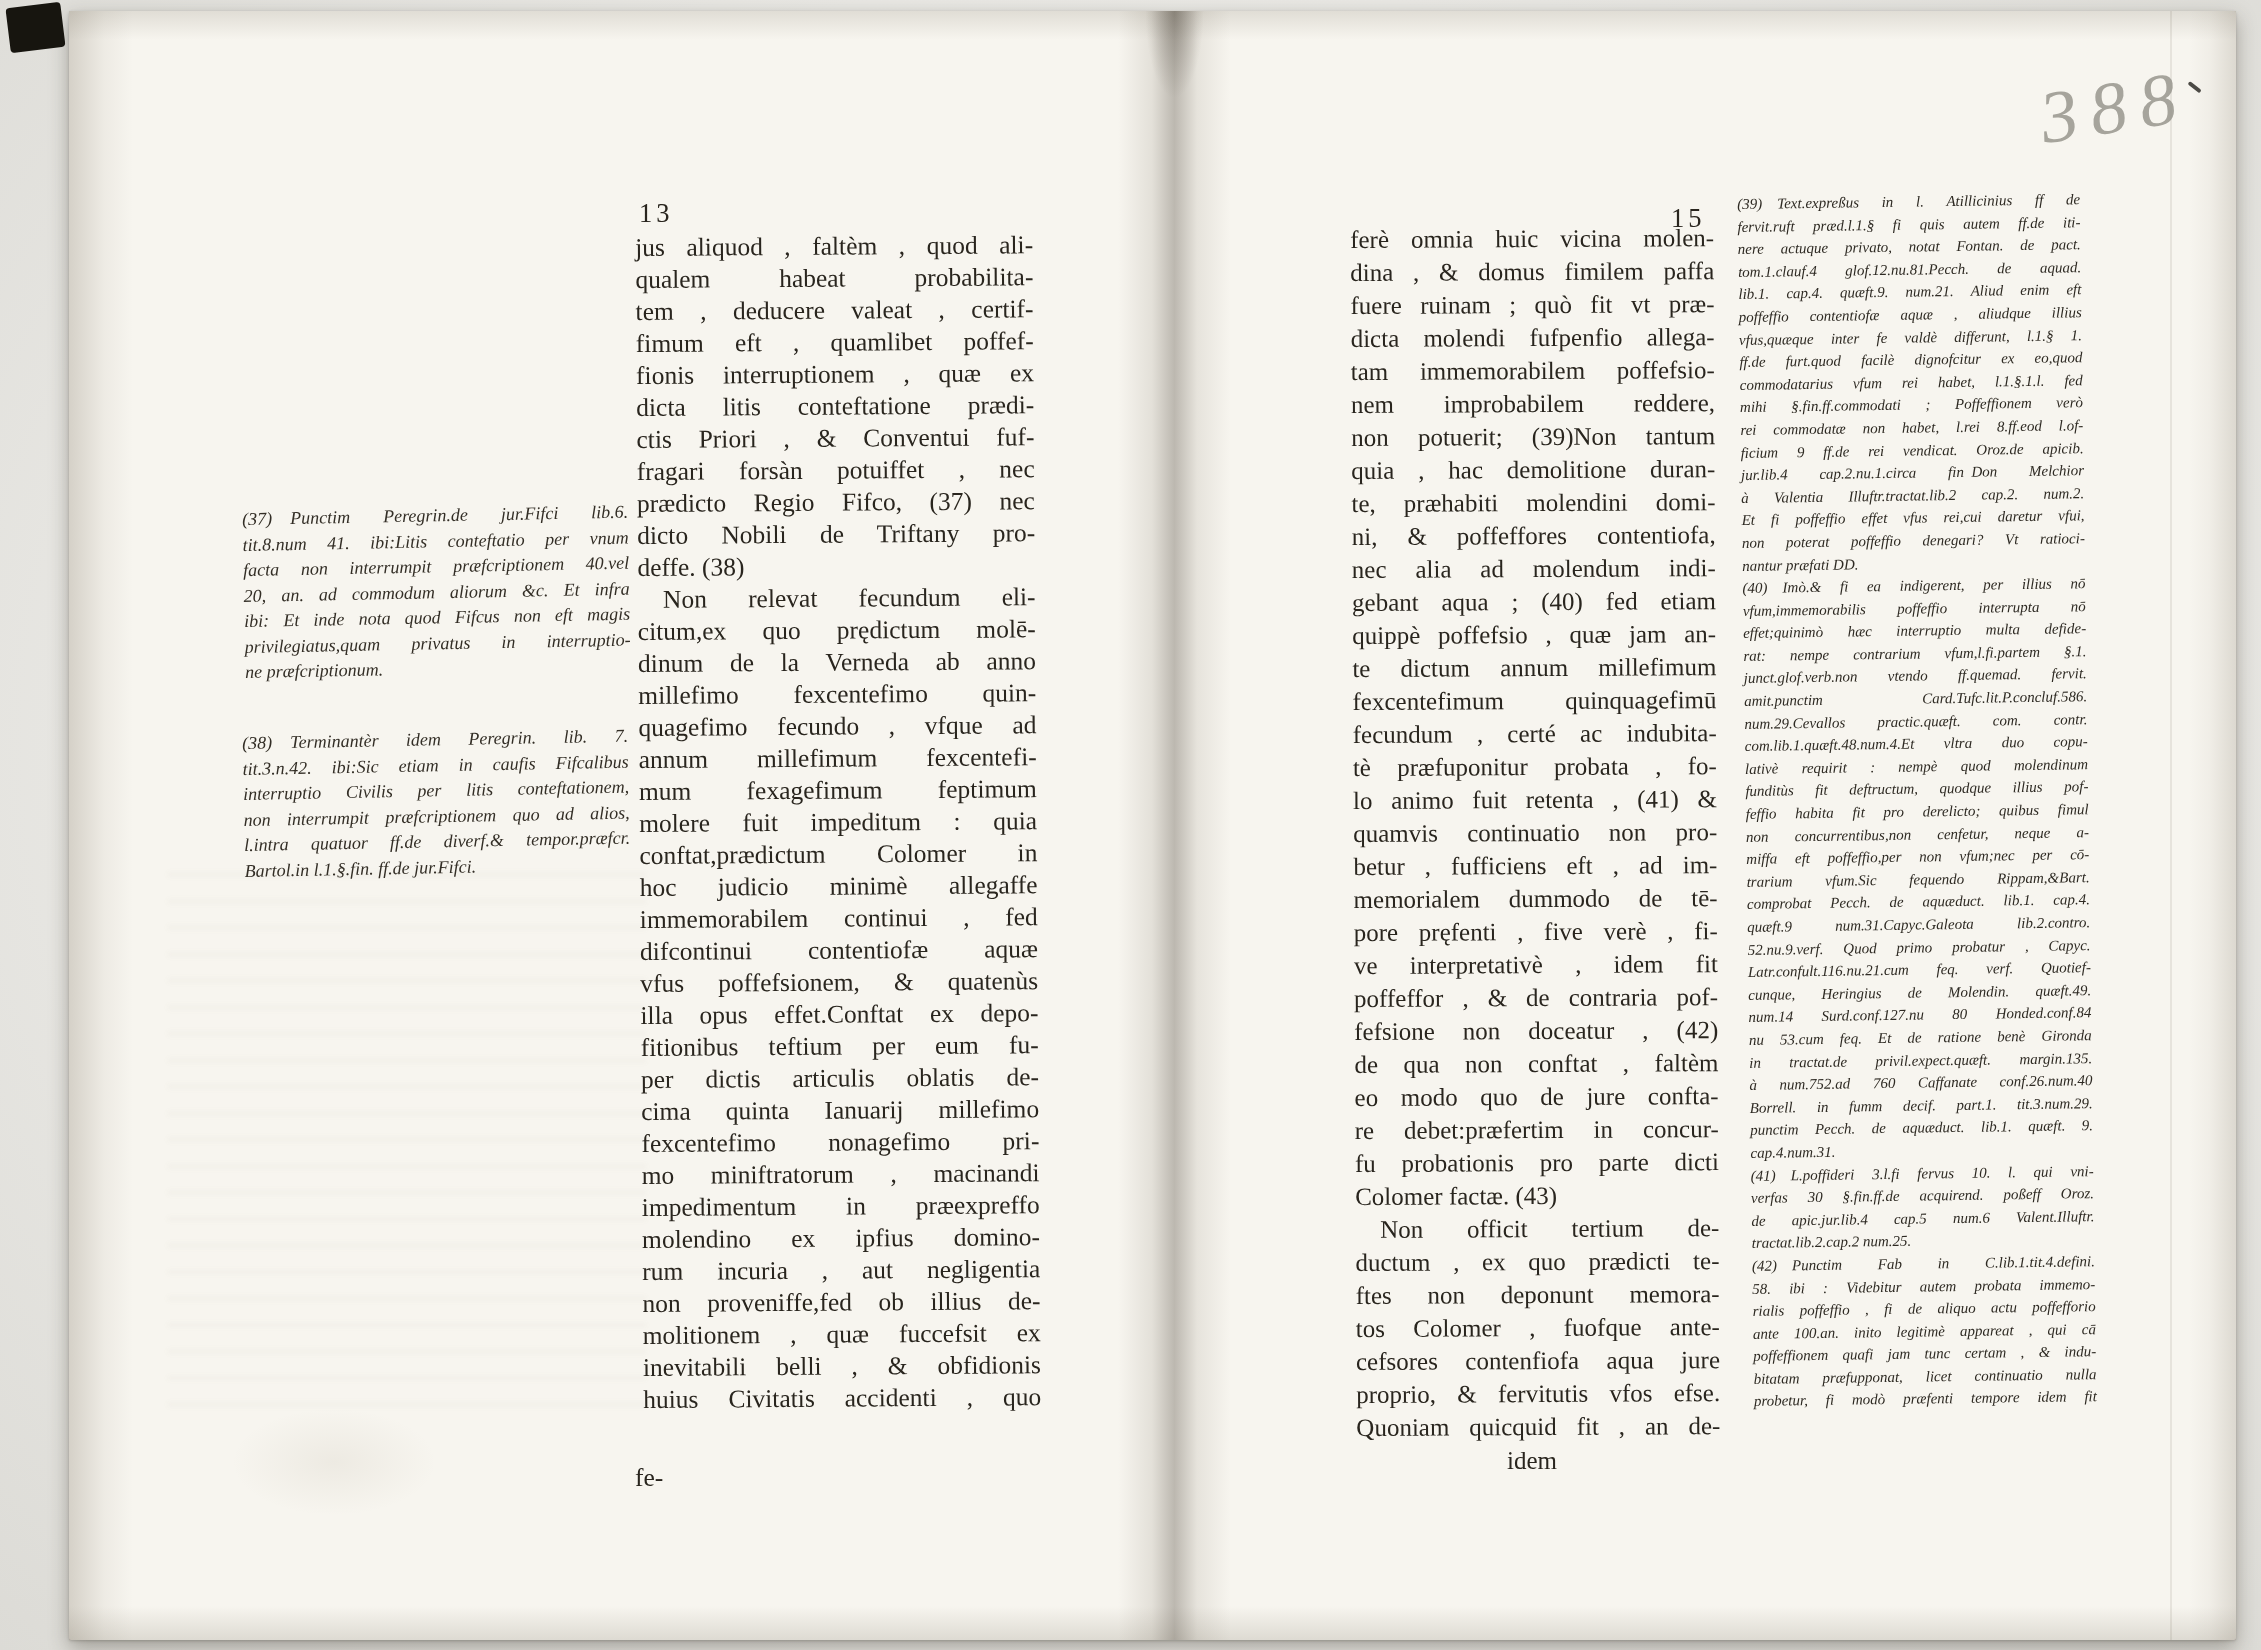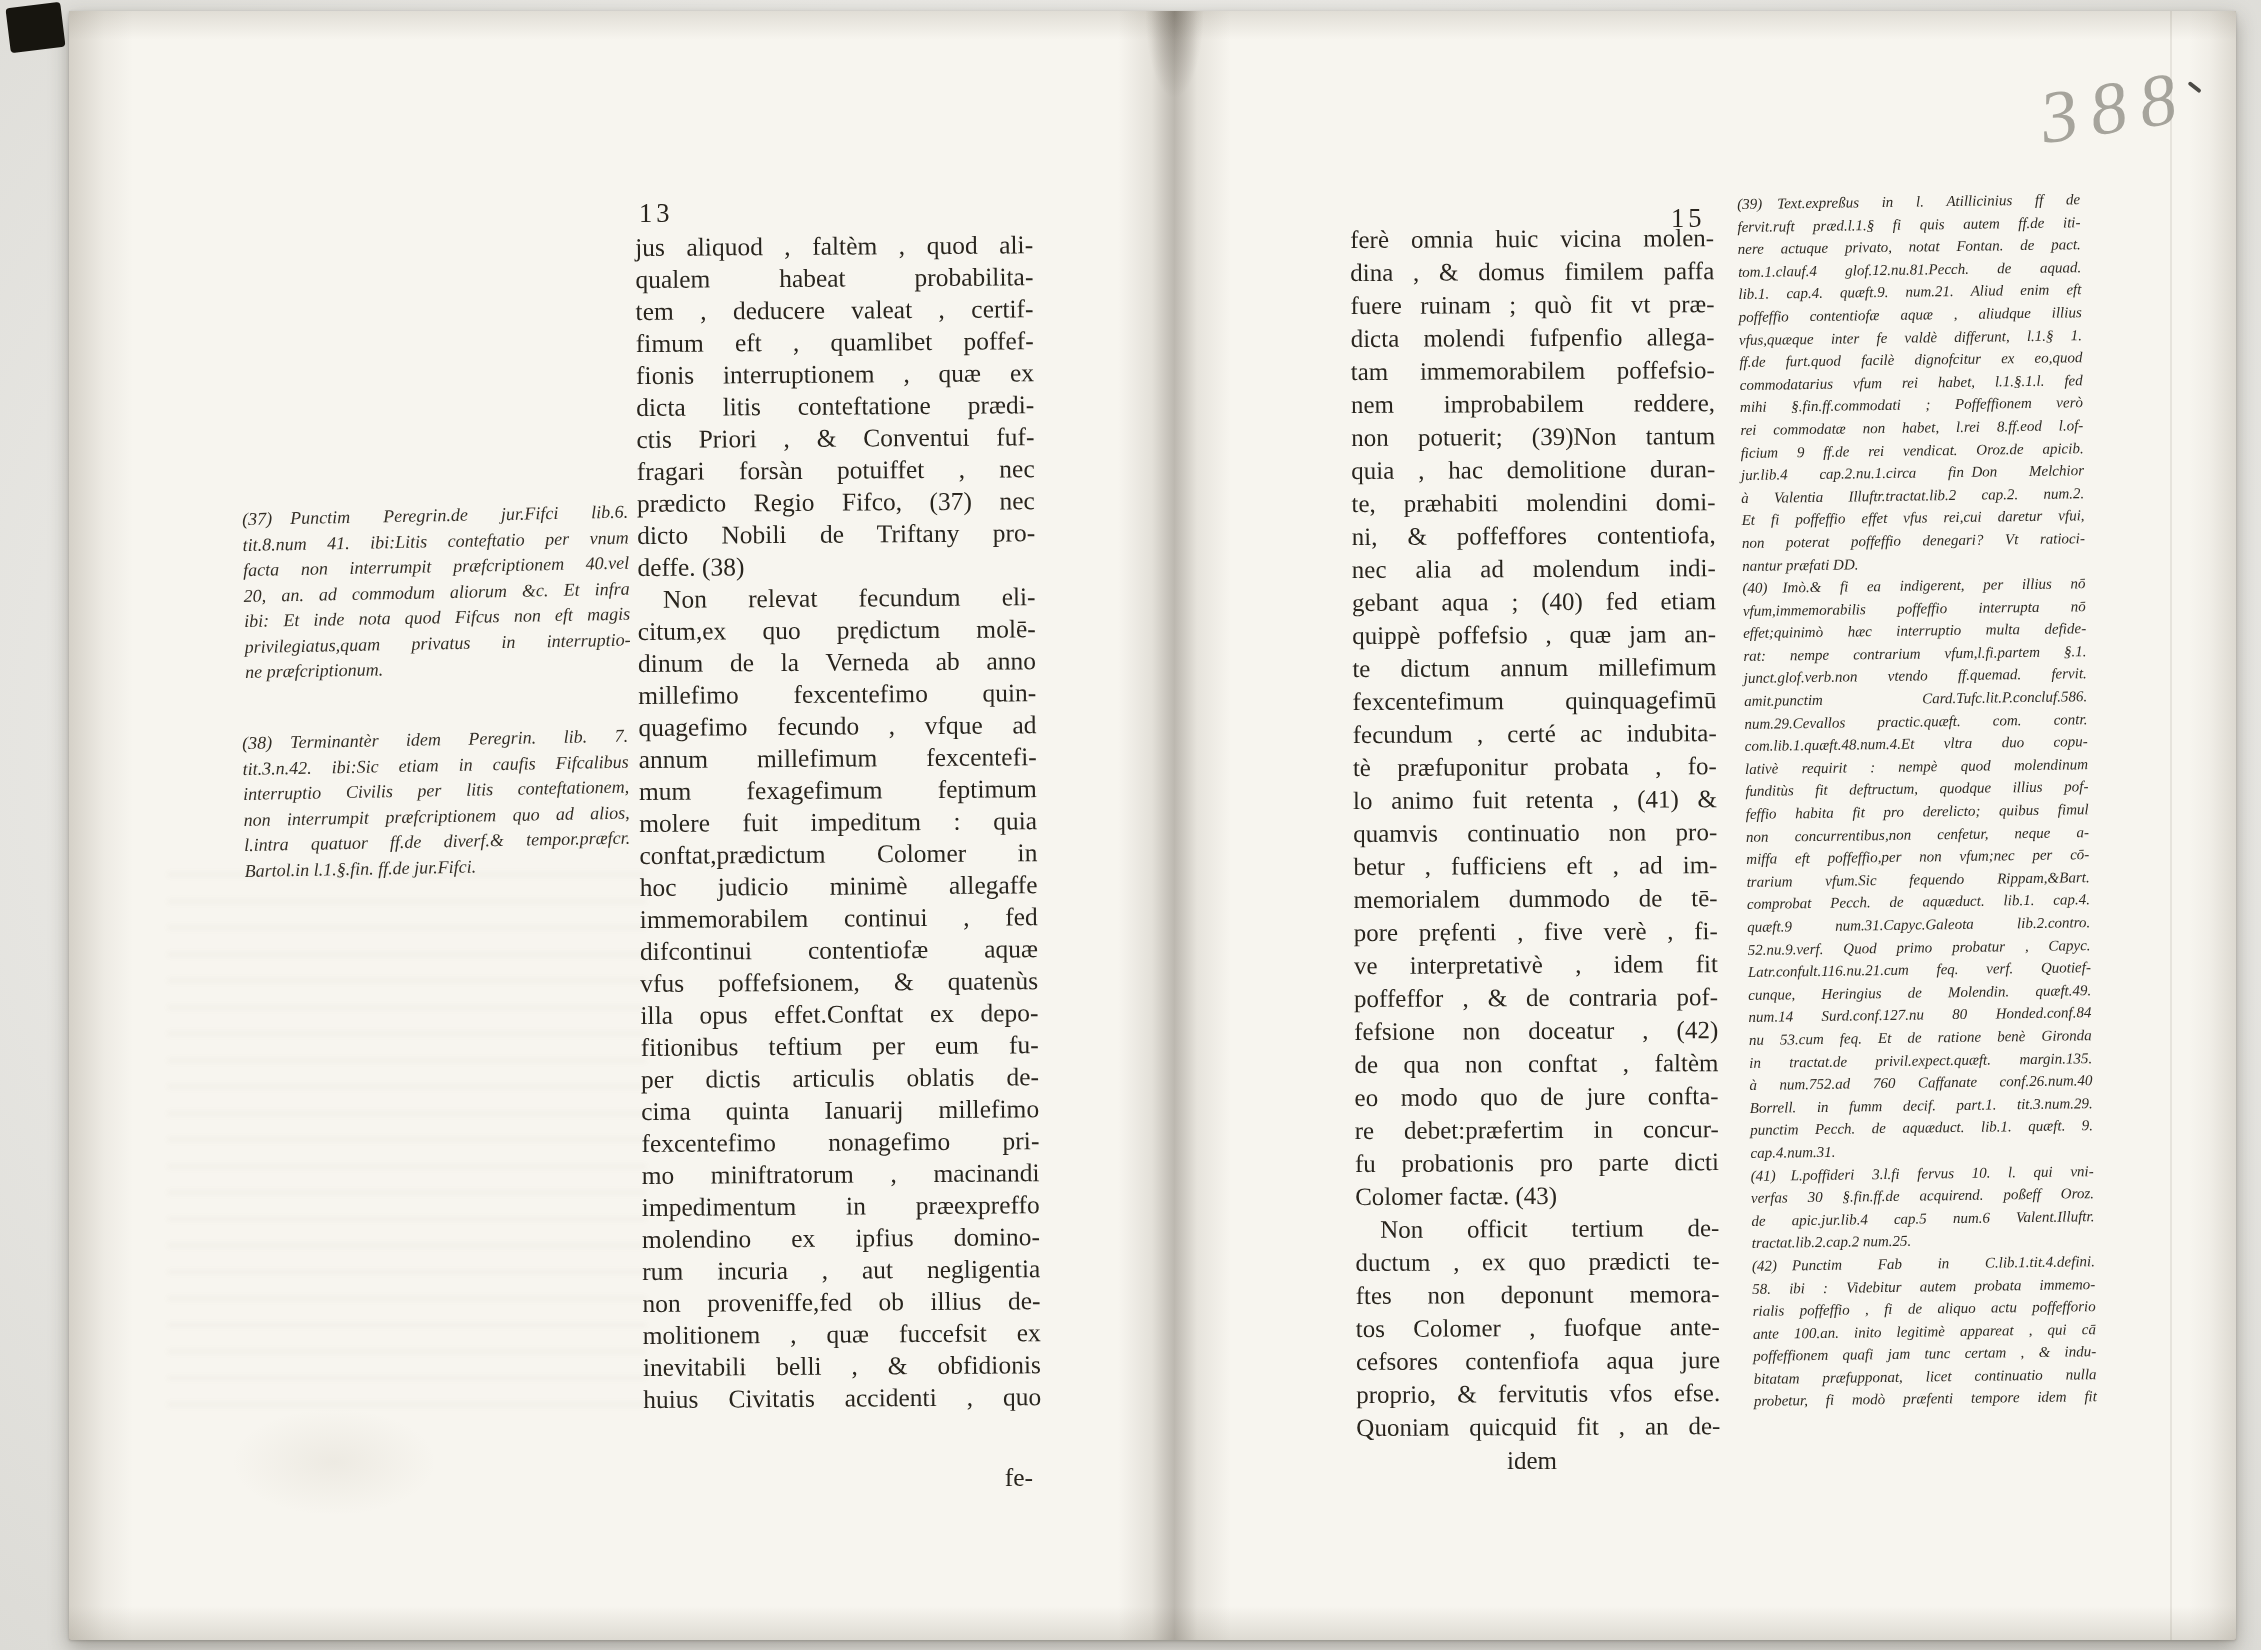--- a/index.html
+++ b/index.html
@@ -35,21 +35,21 @@
     border-radius:2.5px;transform:rotate(38deg);}
   .pencil-folio{position:absolute;left:1971px;top:54px;font-size:74px;color:#98968e;
     font-style:italic;letter-spacing:12.7px;transform:rotate(-9deg);opacity:.85;}
 
   .ink{color:#29251e;}
   .page-number{position:absolute;font-size:26.5px;letter-spacing:3.9px;}
 
   
   .col14{position:absolute;left:566px;top:221px;width:398px;font-size:25.5px;line-height:32px;
     transform:rotate(-0.4deg);transform-origin:0 0;}
-  .catchword14{position:absolute;left:566px;top:1452px;width:398px;text-align:right;
+  .catchword14{position:absolute;left:566px;top:1452px;width:398px;text-align:left;
     font-size:25.5px;padding-right:4.9px;}
   .mnote{position:absolute;left:173px;width:386px;font-style:italic;font-size:18px;line-height:25.5px;
     color:#332e26;transform:rotate(-1.1deg);transform-origin:0 0;}
   .mnote37{top:496px;}
   .mnote38{top:720px;}
 
   
   .col15{position:absolute;left:1281px;top:212px;width:364px;font-size:25px;line-height:33px;
     transform:rotate(-0.3deg);transform-origin:0 0;}
   .catchword15{position:absolute;left:1281px;top:1436px;width:364px;text-align:center;font-size:25px;}

